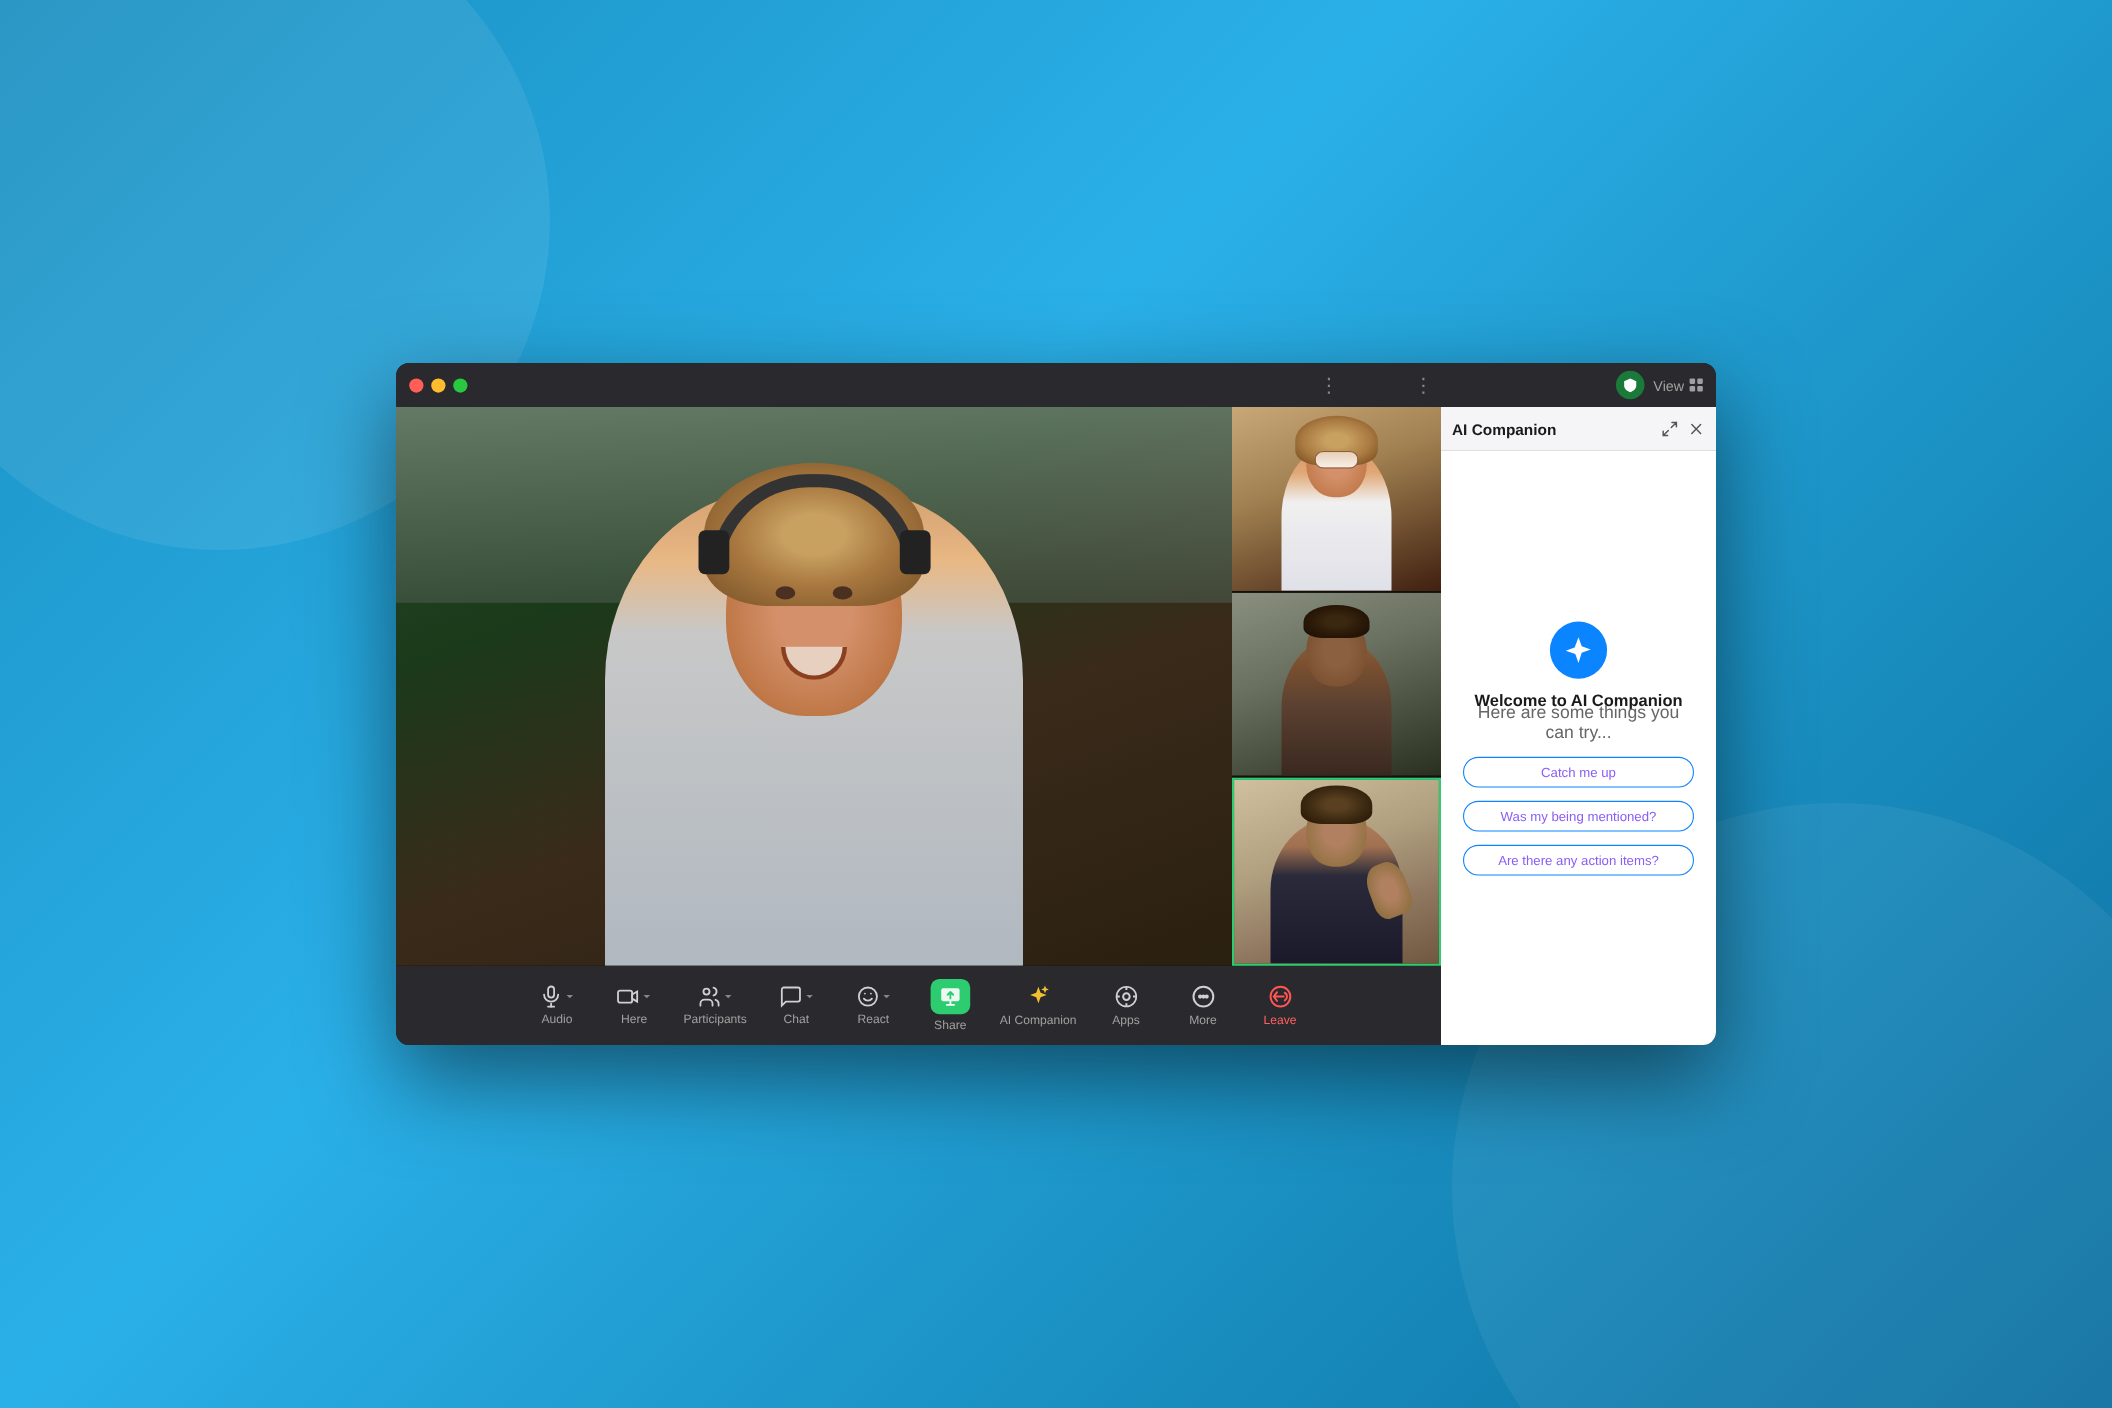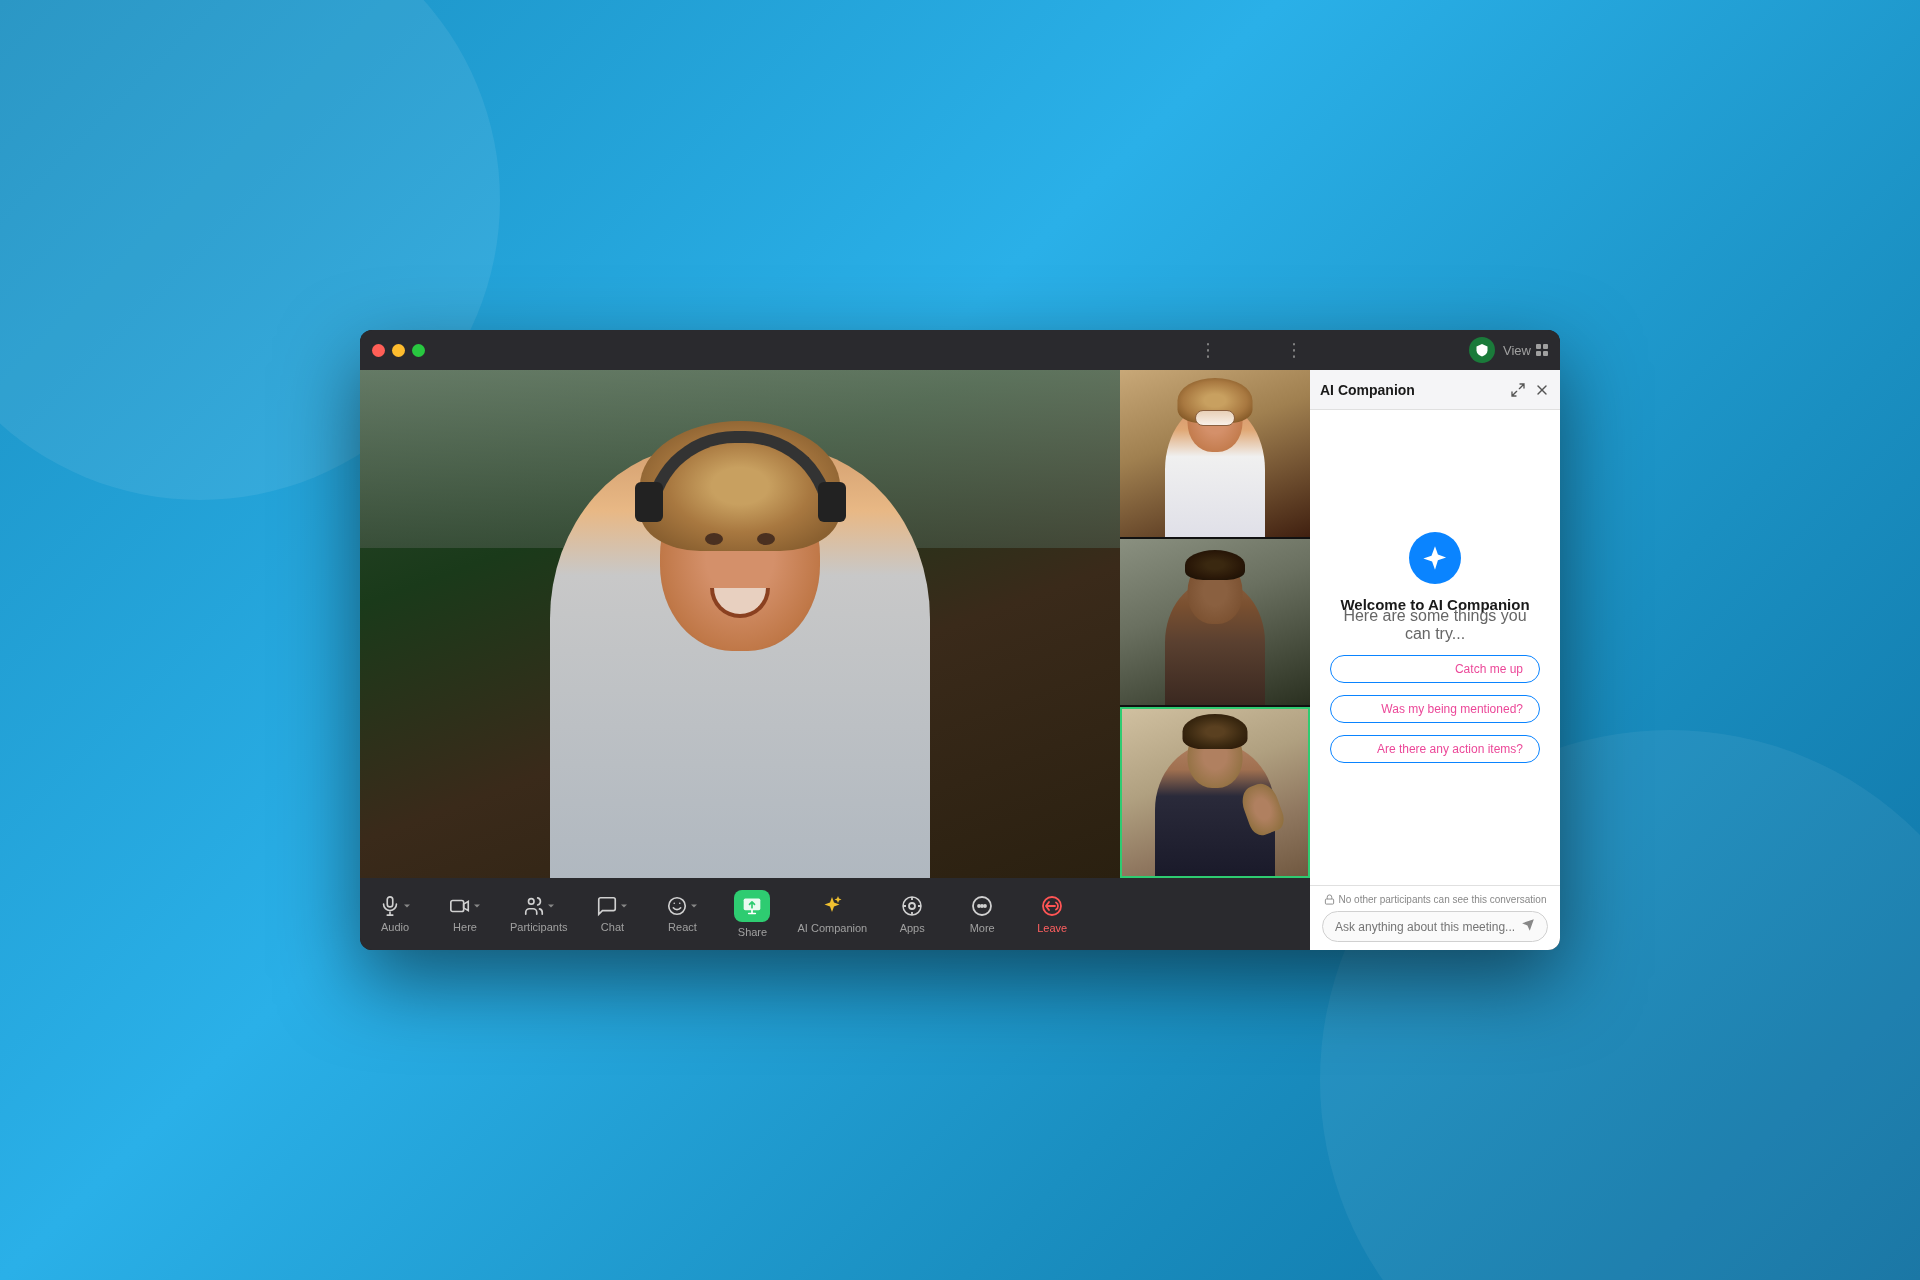--- a/index.html
+++ b/index.html
@@ -216,21 +216,21 @@
       background: linear-gradient(160deg, #c8b090 0%, #b09070 40%, #8a7050 70%, #6a5030 100%);
       border: 2px solid #2ecc71;
     }
 
     
     .toolbar {
       height: 72px;
       background: #2a2a2e;
       display: flex;
       align-items: center;
-      justify-content: flex-start;
+      justify-content: center;
       gap: 0px;
       flex-shrink: 0;
     }
     .toolbar-item {
       display: flex;
       flex-direction: column;
       align-items: center;
       justify-content: center;
       gap: 4px;
       padding: 6px 10px;
@@ -315,28 +315,28 @@
       text-align: center;
     }
     .ai-welcome-sub {
       font-size: 16px;
       color: #666;
       text-align: center;
       margin-top: -6px;
     }
     .ai-suggestion-btn {
       border: 1.5px solid #0a84ff;
-      color: #ec4899;
+      color: #8b5cf6;
       background: white;
       border-radius: 20px;
       padding: 6px 16px;
       font-size: 12px;
       cursor: pointer;
       width: 100%;
-      text-align: right;
+      text-align: center;
     }
 
     .ai-panel-footer {
       padding: 8px 12px;
       border-top: 1px solid #e0e0e0;
       flex-shrink: 0;
     }
     .ai-privacy-note {
       font-size: 10px;
       color: #888;
@@ -620,33 +620,16 @@
           <div class="ai-welcome-title">Welcome to AI Companion</div>
           <div class="ai-welcome-sub">Here are some things you can try...</div>
         </div>
 
         <button class="ai-suggestion-btn">Catch me up</button>
         <button class="ai-suggestion-btn">Was my being mentioned?</button>
         <button class="ai-suggestion-btn">Are there any action items?</button>
 
       </div>
 
-      <div class="ai-panel-footer">
-        <div class="ai-privacy-note">
-          <svg width="11" height="11" viewBox="0 0 24 24" fill="none" stroke="#888" stroke-width="2">
-            <rect x="3" y="11" width="18" height="11" rx="2"></rect>
-            <path d="M7 11V7a5 5 0 0 1 10 0v4"></path>
-          </svg>
-          <span>No other participants can see this conversation</span>
-        </div>
-        <div class="ai-input-area">
-          <input class="ai-input" type="text" placeholder="Ask anything about this meeting..." style="">
-          <span class="ai-send-btn">
-            <svg width="14" height="14" viewBox="0 0 24 24" fill="#888">
-              <path d="M22 2L11 13M22 2l-7 20-4-9-9-4 20-7z"></path>
-            </svg>
-          </span>
-        </div>
-      </div>
     </div>
 
   </div>
 </div>
 
 </body></html>

